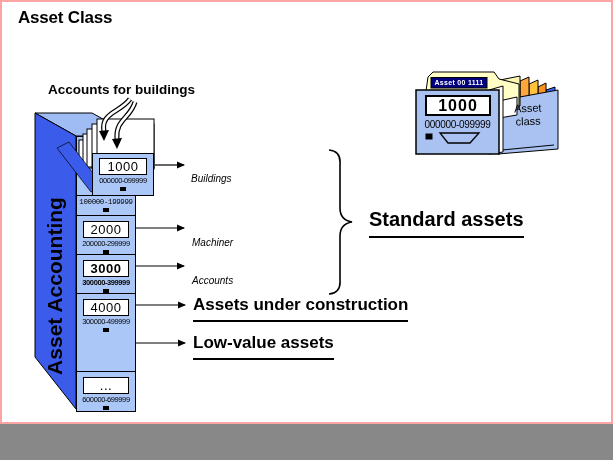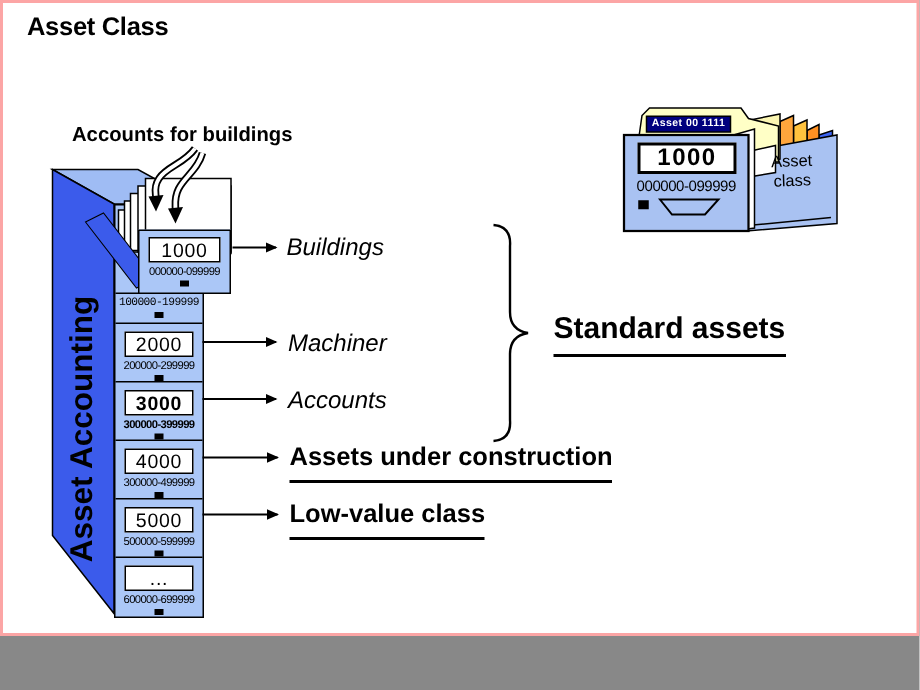--- a/index.html
+++ b/index.html
@@ -36,21 +36,21 @@
   .rng{display:block; text-align:center; font-size:7.5px; letter-spacing:-0.4px; margin-top:1px; white-space:nowrap;}
   .row.d2 .rng{margin-top:2px;}
   .handle{display:block; width:6px; height:4px; background:#000; margin:2px auto 0;}
   
   .pulled{
     left:90px; top:151px; width:60px; height:41px; background:#ABC7F7;
     border:1px solid #000; z-index:5;
   }
   .pulled .code-box{margin-top:4px; width:46px;}
   
-  .ital{font-size:16px; font-style:italic; z-index:4; white-space:nowrap;}
+  .ital{font-size:10px; font-style:italic; z-index:4; white-space:nowrap;margin-top:16px;}
   .grp{font-weight:bold; z-index:4; white-space:nowrap; border-bottom:2px solid #000; padding-bottom:5px;}
   .buildings{left:189px; top:155px;}
   .machinery{left:190px; top:219px;}
   .business{left:190px; top:257px;}
   .auc{left:191px; top:293px; font-size:17px;}
   .lva{left:191px; top:331px; font-size:17px;}
   .standard{left:367px; top:206px; font-size:20px;}
   
   .tab-label{
     left:429px; top:76px; width:56px; height:10px; line-height:10px; z-index:4;
@@ -152,43 +152,38 @@
     <div class="row r1">
       <div class="code-box">3000</div>
       <span class="rng">300000-399999</span>
       <span class="handle"></span>
     </div>
     <div class="row r2">
       <div class="code-box">4000</div>
       <span class="rng">300000-499999</span>
       <span class="handle"></span>
     </div>
-    <div class="row r3">
-      <div class="code-box">5000</div>
-      <span class="rng">500000-599999</span>
-      <span class="handle"></span>
-    </div>
     <div class="row r4">
       <div class="code-box">...</div>
       <span class="rng">600000-699999</span>
       <span class="handle"></span>
     </div>
   </div>
 
   <div class="abs pulled">
     <div class="code-box">1000</div>
     <span class="rng">000000-099999</span>
     <span class="handle"></span>
   </div>
 
   <div class="abs ital buildings">Buildings</div>
   <div class="abs ital machinery">Machiner</div>
   <div class="abs ital business">Accounts</div>
   <div class="abs grp standard">Standard assets</div>
   <div class="abs grp auc">Assets under construction</div>
-  <div class="abs grp lva">Low-value class</div>
+  <div class="abs grp lva">Low-value assets</div>
 
   <div class="abs tab-label">Asset 00 1111</div>
   <div class="abs box-code">1000</div>
   <div class="abs box-range">000000-099999</div>
   <div class="abs asset-class">Asset class</div>
 
 </div>
 
 </body></html>

